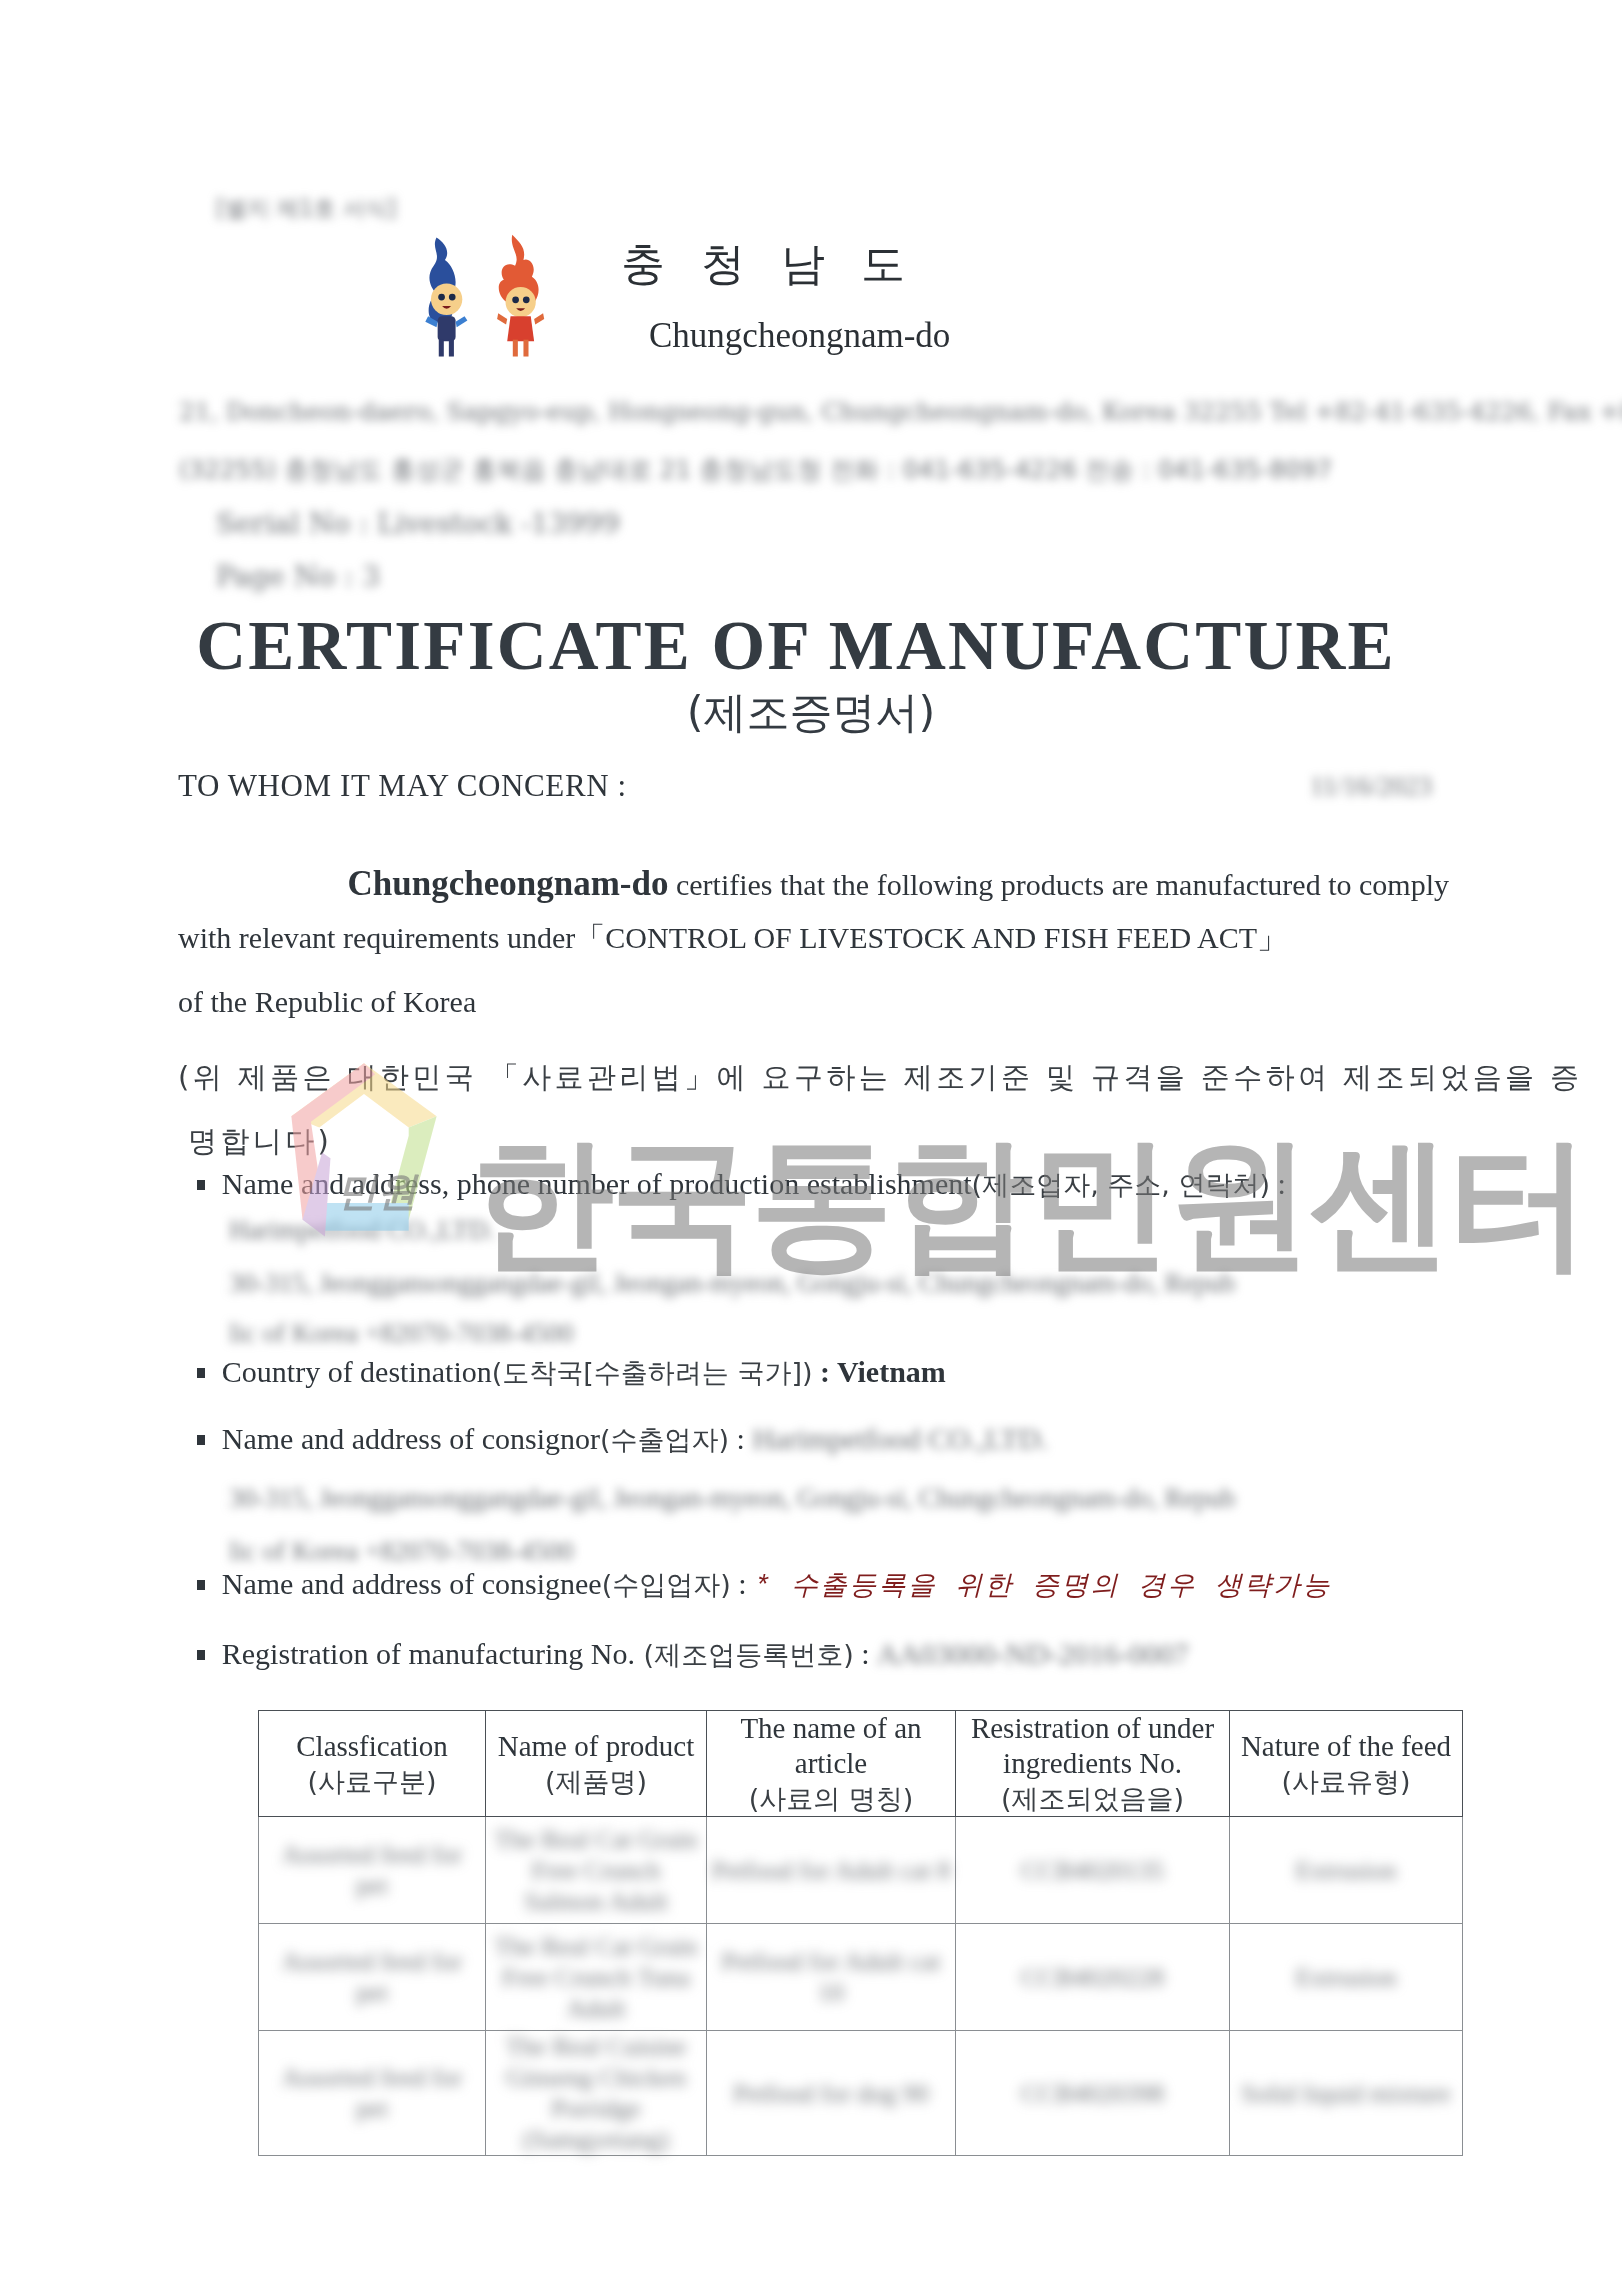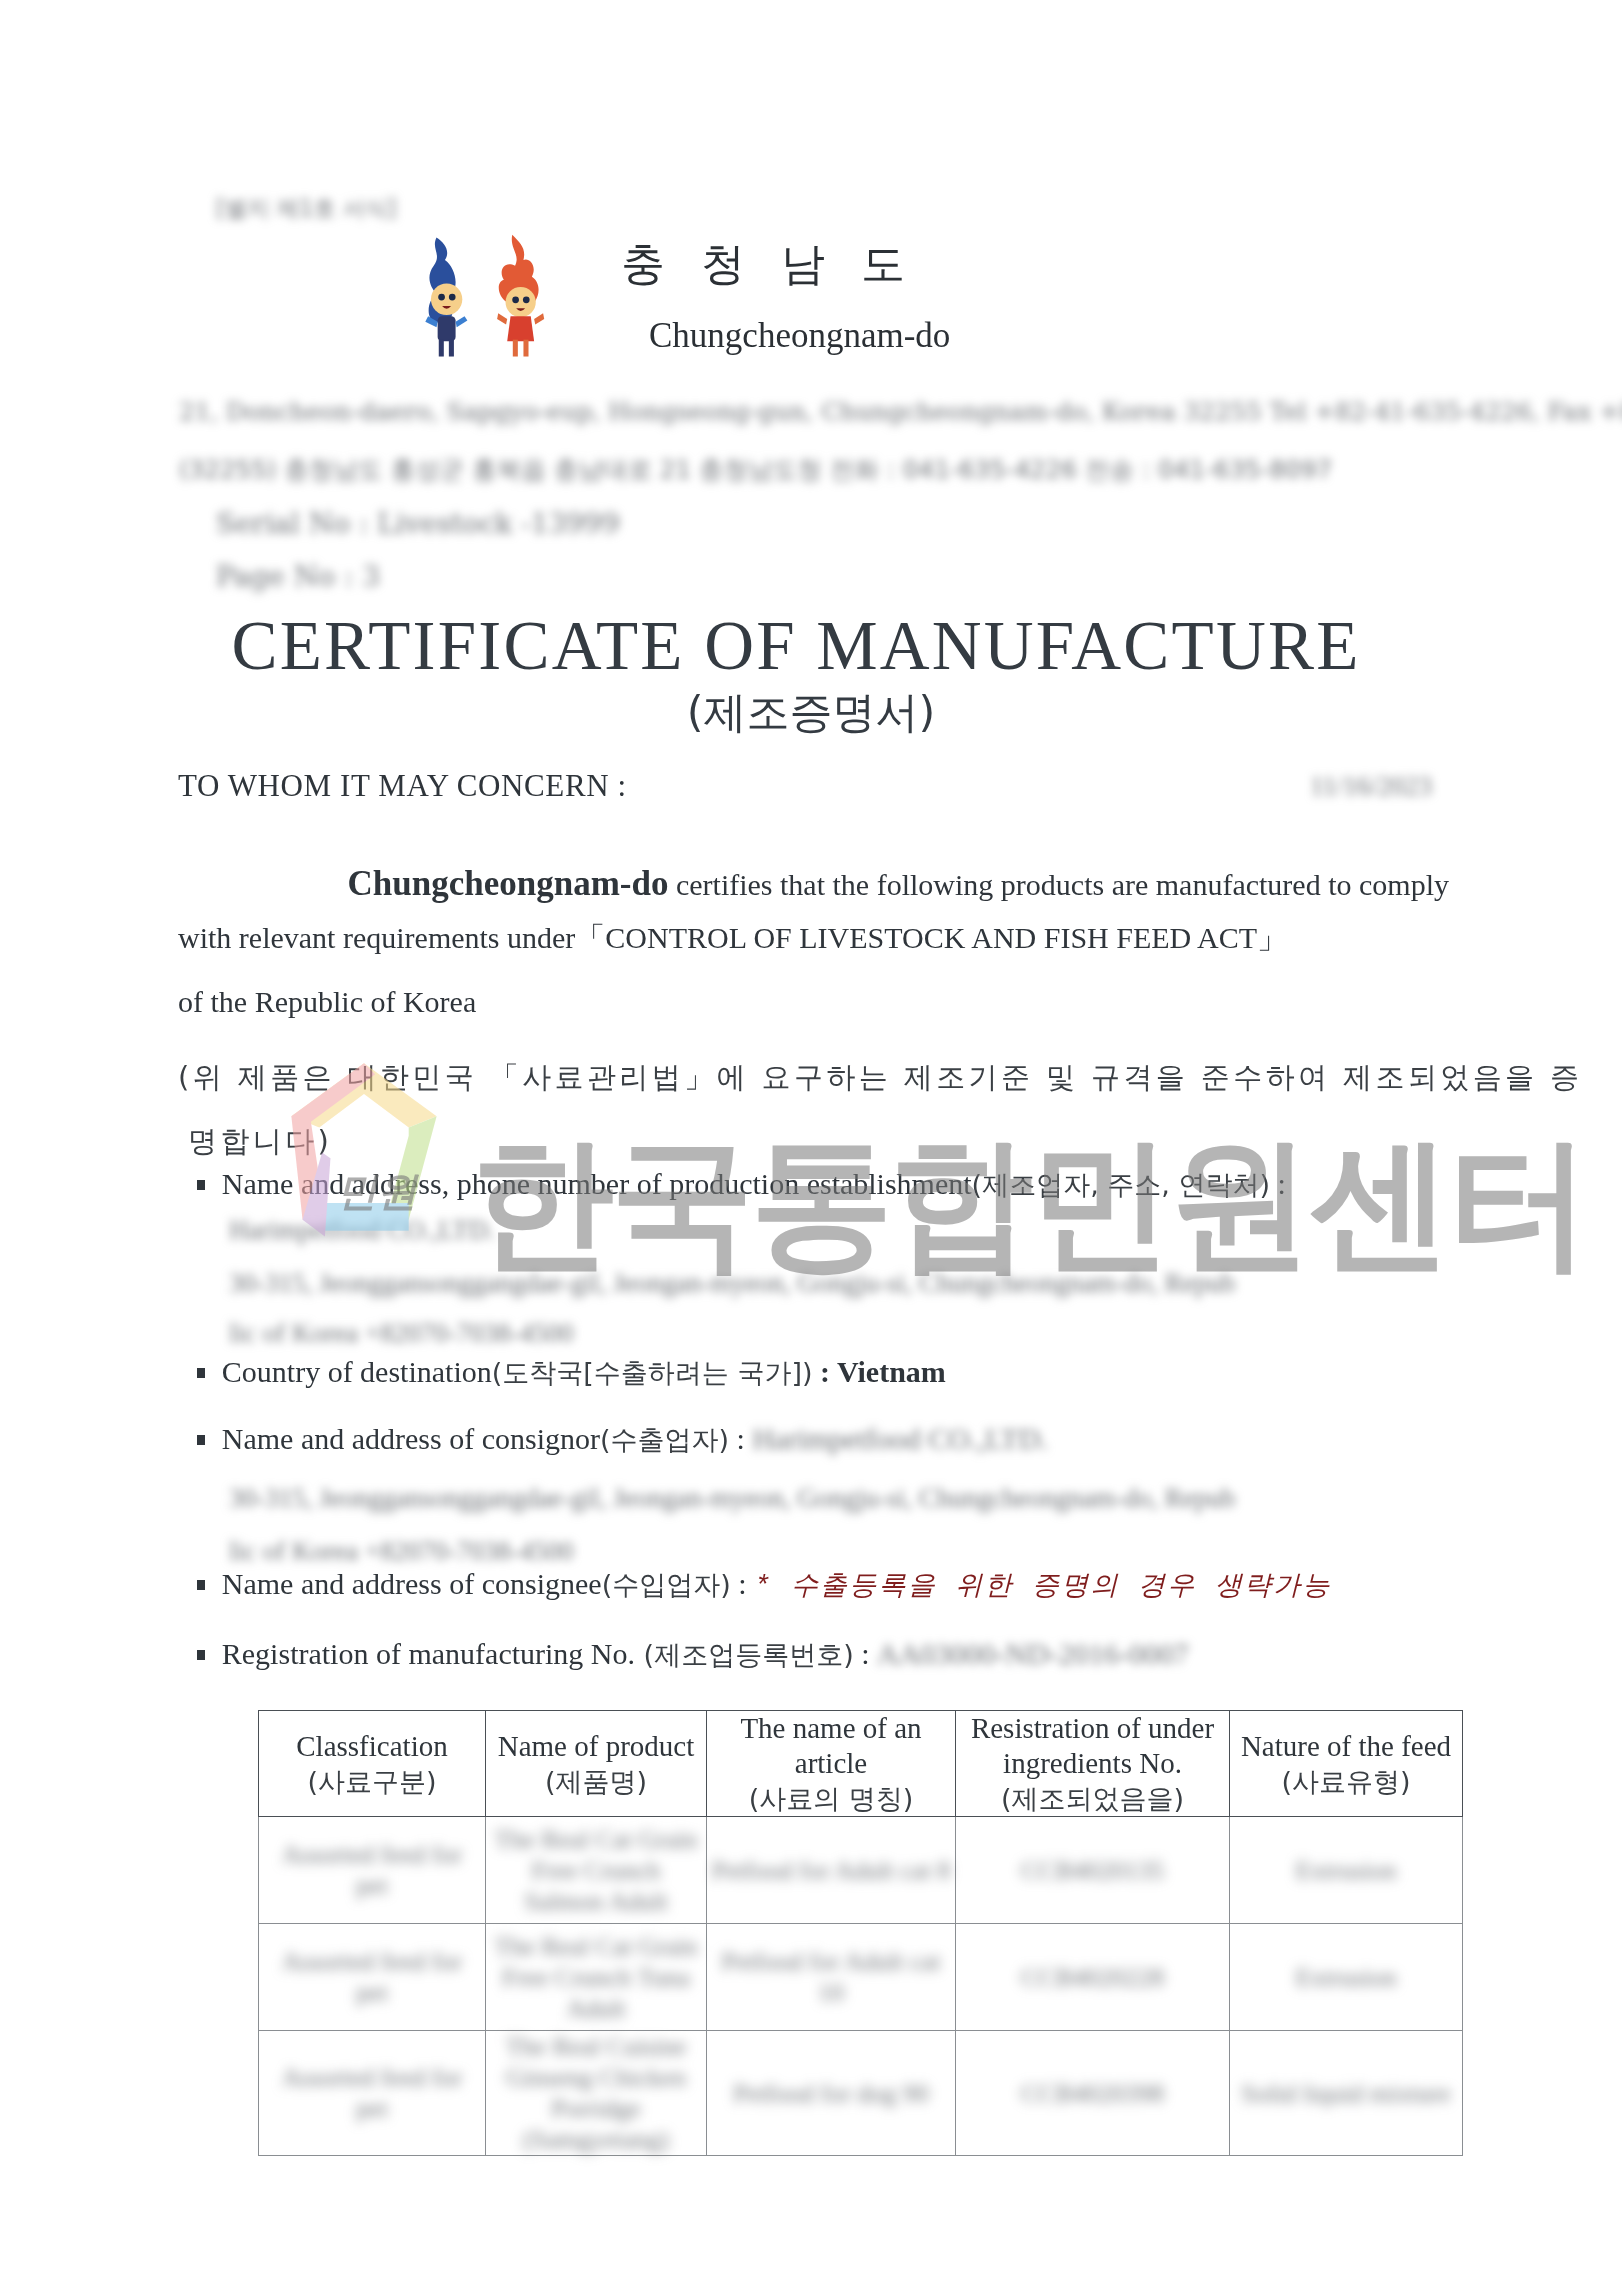--- a/index.html
+++ b/index.html
@@ -18,21 +18,21 @@
             font-family: "DejaVu Sans", sans-serif; font-weight: normal; }
   #org-en { left: 649px; top: 316px; font-size: 35px; color: #2b3035; }
 
   .addr-line { left: 179px; font-size: 24.6px; white-space: nowrap; }
   #addr1 { top: 397px; }
   #addr2 { top: 453px; }
   #serial { left: 216px; top: 507px; font-size: 28px; }
   #page-no { left: 216px; top: 560px; font-size: 28px; }
 
   #title { left: 0; width: 1592px; top: 607px; text-align: center; font-size: 69px;
-           font-weight: normal; letter-spacing: 2.2px; color: #343b42; }
+           font-weight: bold; letter-spacing: 2.2px; color: #343b42; }
   #subtitle { left: 0; width: 1622px; top: 684px; text-align: center; font-size: 43px;
               font-family: "DejaVu Sans", sans-serif; color: #343b42; }
 
   #to-whom { left: 178px; top: 768px; font-size: 31px; letter-spacing: 0.6px; }
   #date { left: 1310px; top: 771px; font-size: 27px; }
 
   .para { left: 178px; width: 1271px; font-size: 30px; white-space: nowrap; }
   #para1 { top: 864px; text-align: right; }
   #para1 .lead { font-size: 35px; font-weight: bold; }
   #para2 { top: 918px; }

